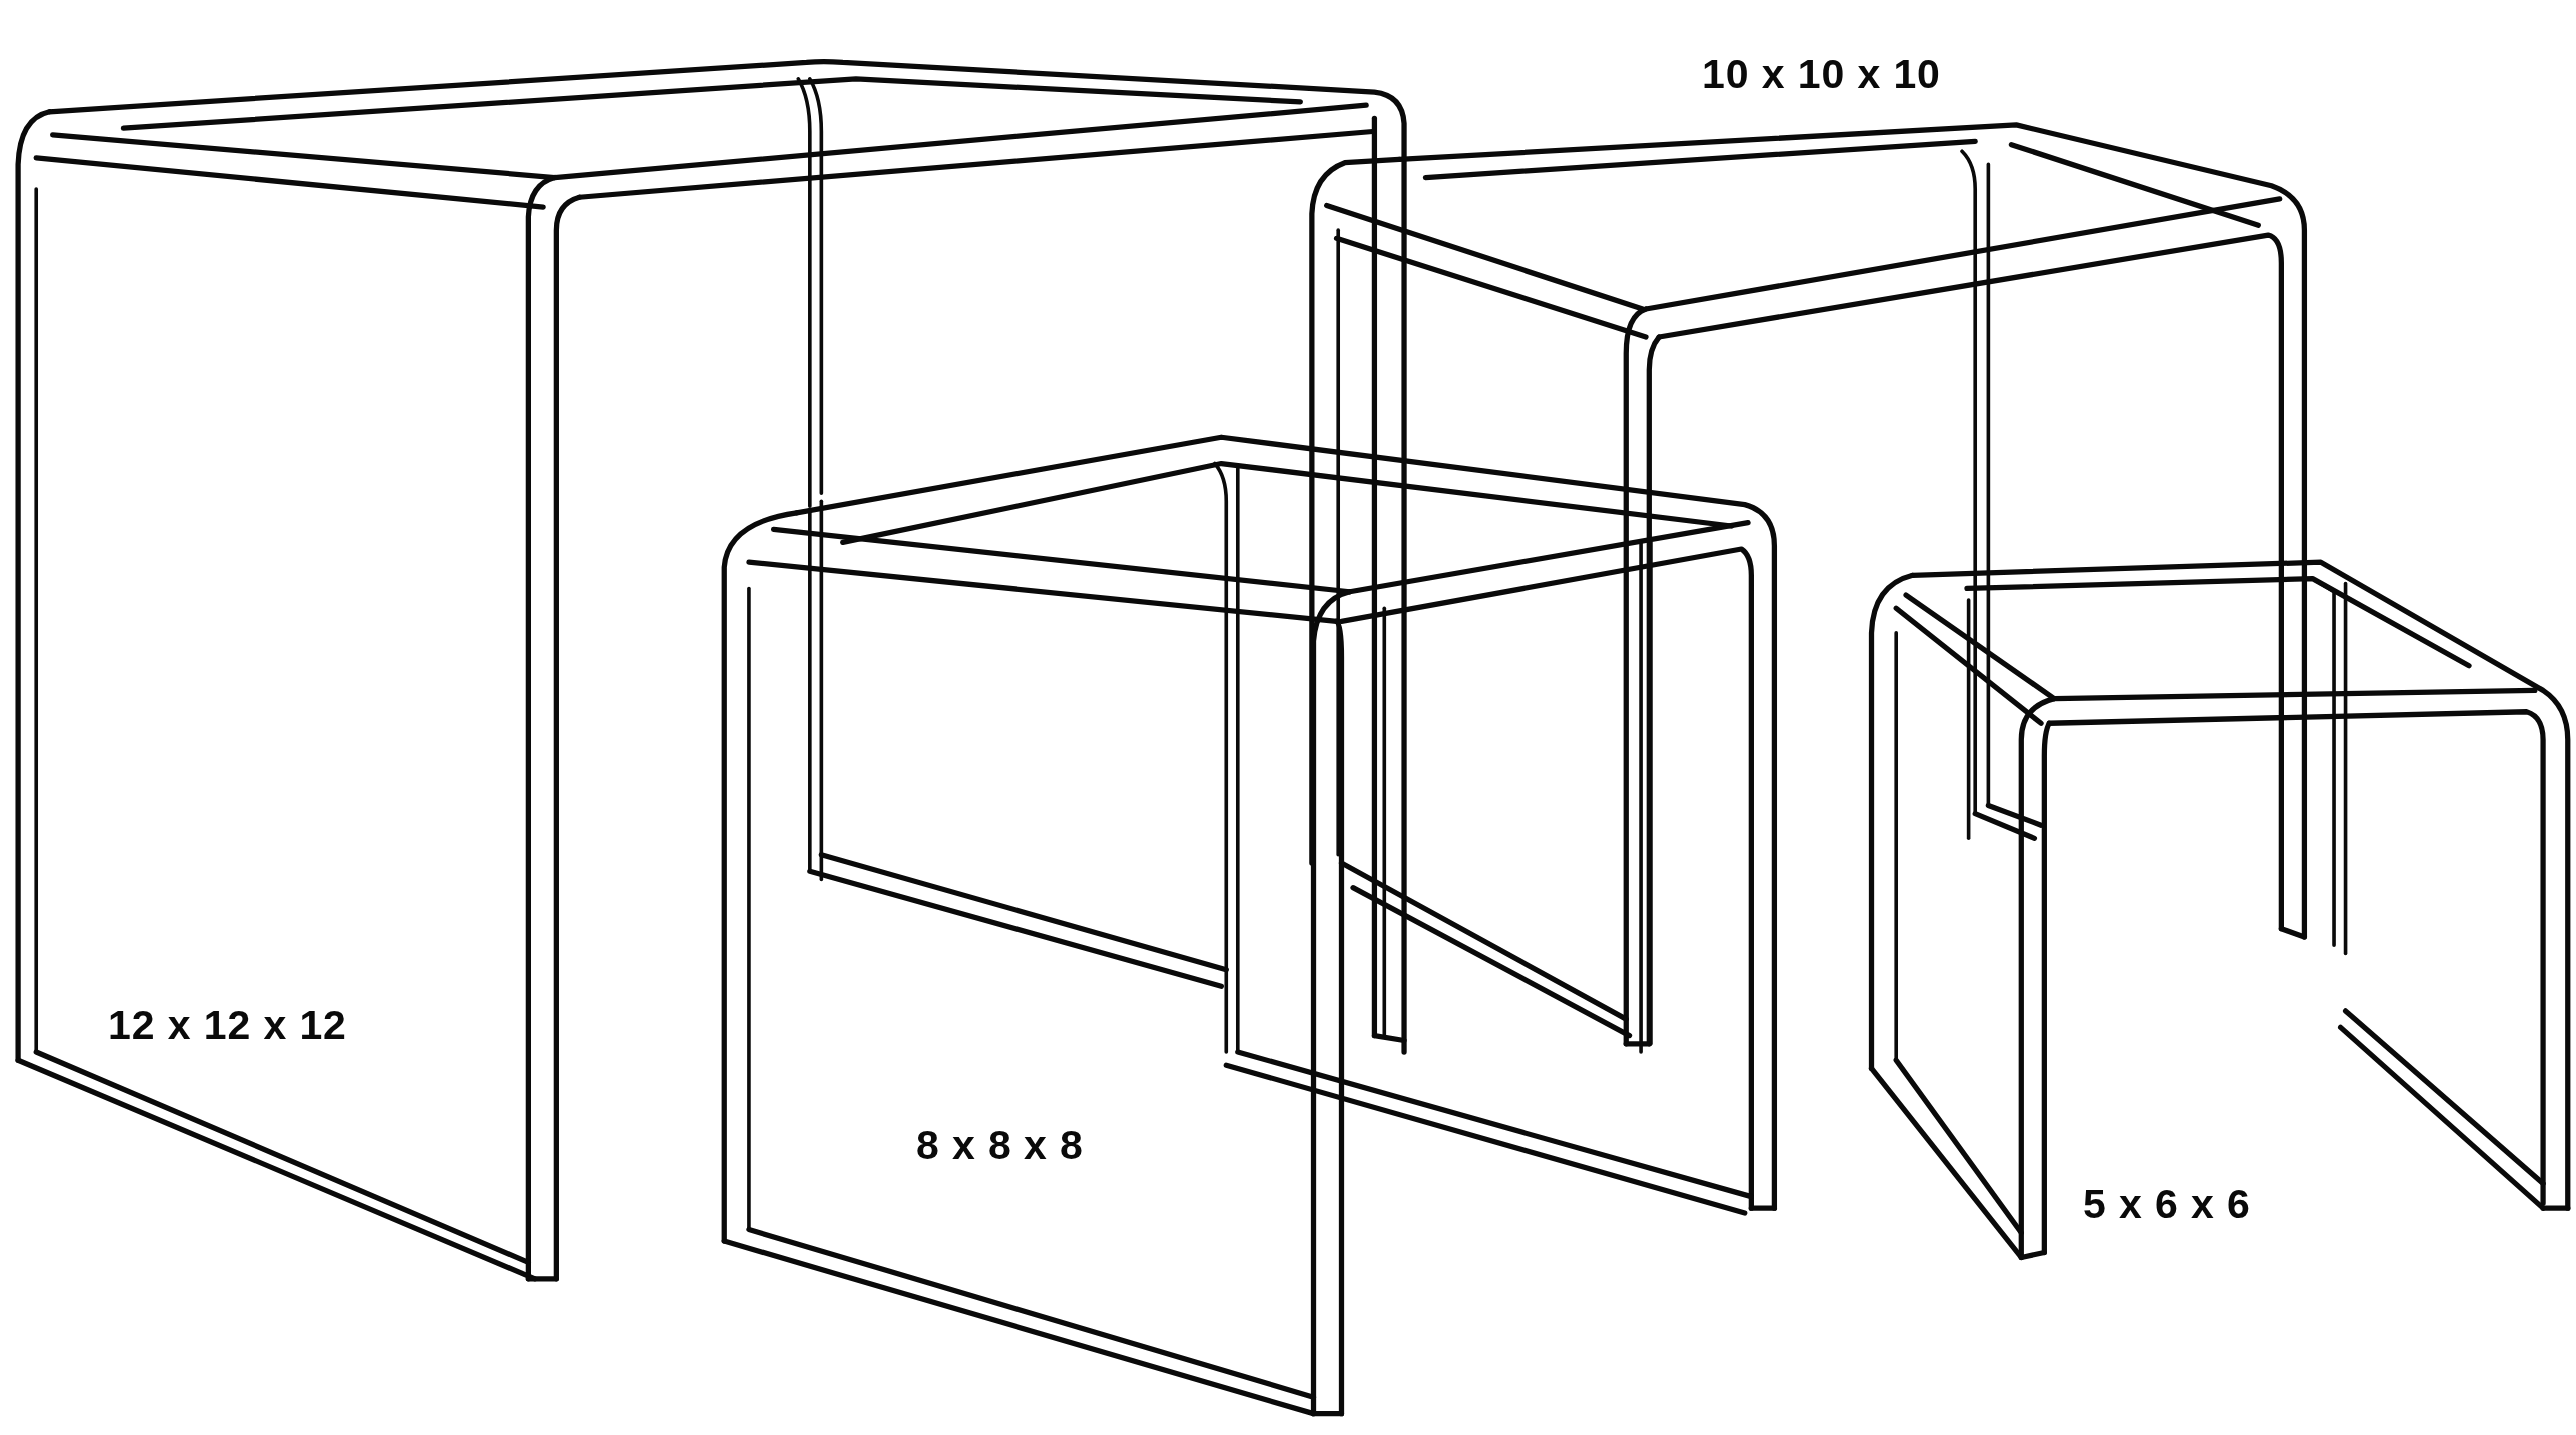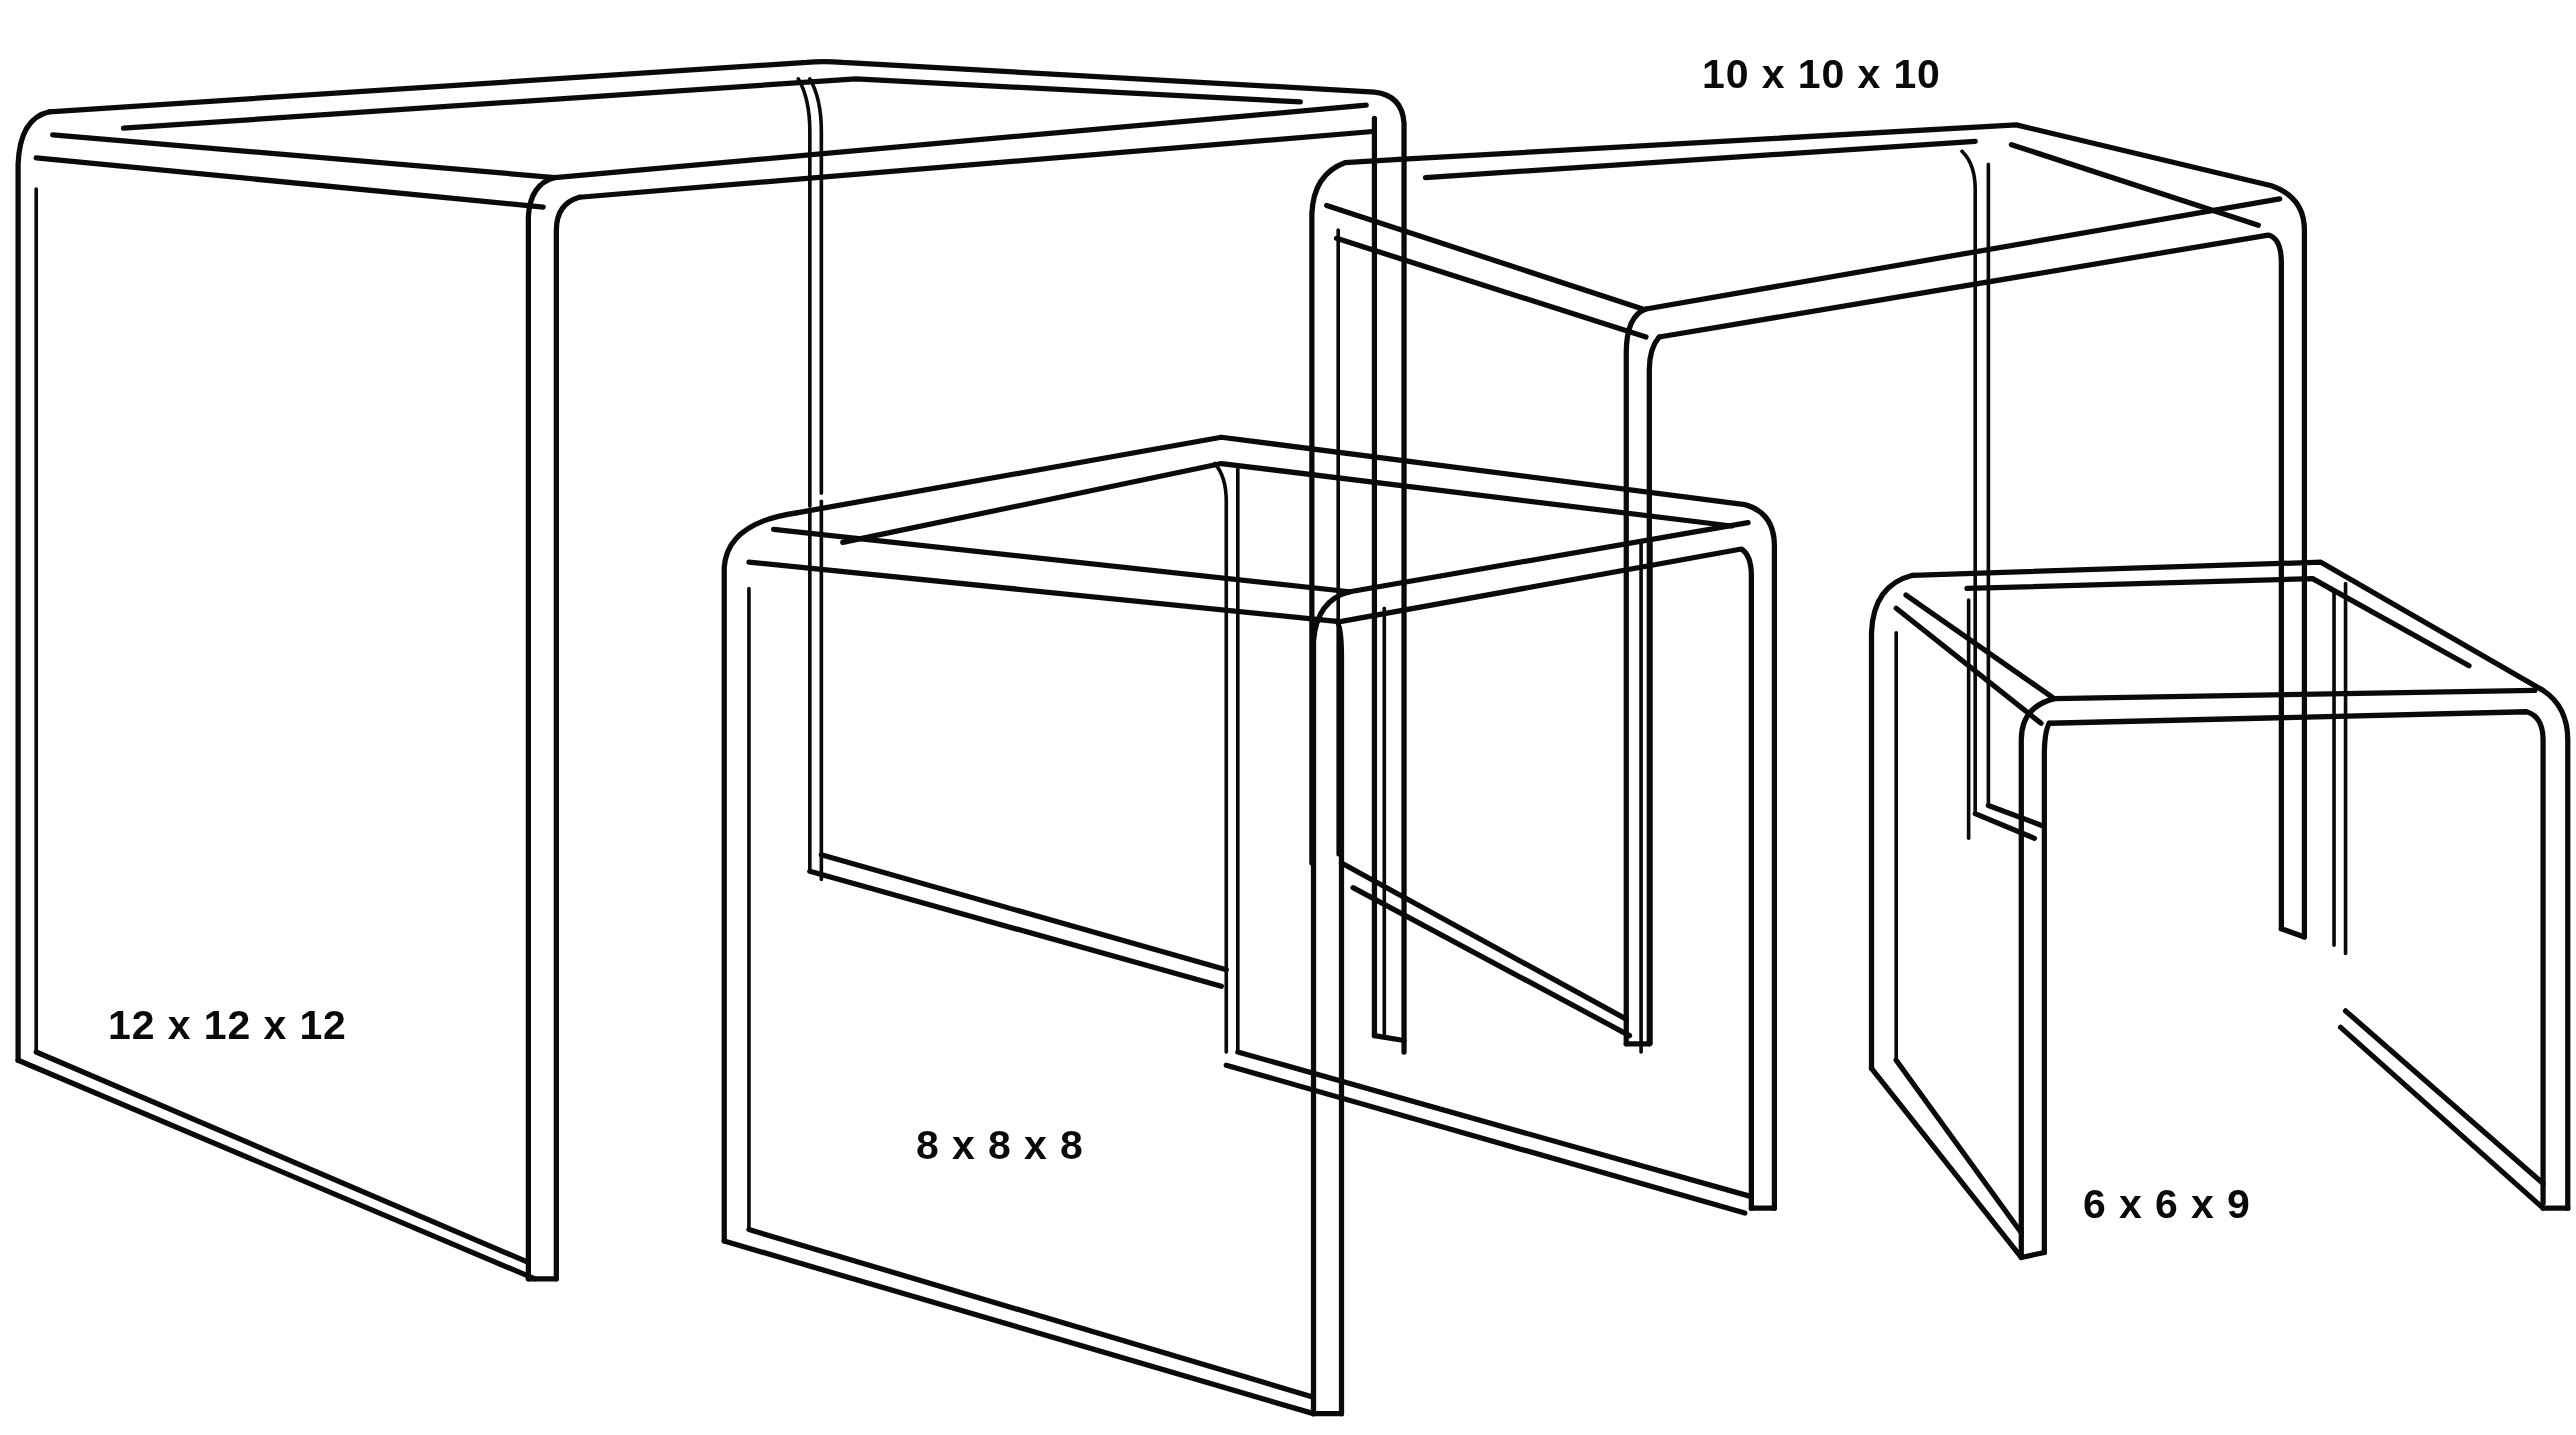--- a/index.html
+++ b/index.html
@@ -125,15 +125,15 @@
       <path class="thick" d="M1422 625 L1545 735"></path>
       <path class="thick" d="M1425 615 L1545 720"></path>
       <path class="thick" d="M1545 735 L1560 735"></path>
       <path class="thin" d="M1196 365 L1196 510"></path>
     </g>
   </svg>
 
   <div class="label" style="left:108px; top:983px;margin-top:22px;">12 x 12 x 12</div>
   <div class="label" style="left:1702px; top:54px;">10 x 10 x 10</div>
   <div class="label" style="left:916px; top:1125px;">8 x 8 x 8</div>
-  <div class="label" style="left:2083px; top:1184px;">6 x 6 x 9</div>
+  <div class="label" style="left:2083px; top:1184px;">5 x 6 x 6</div>
 </div>
 
 
 </body></html>

